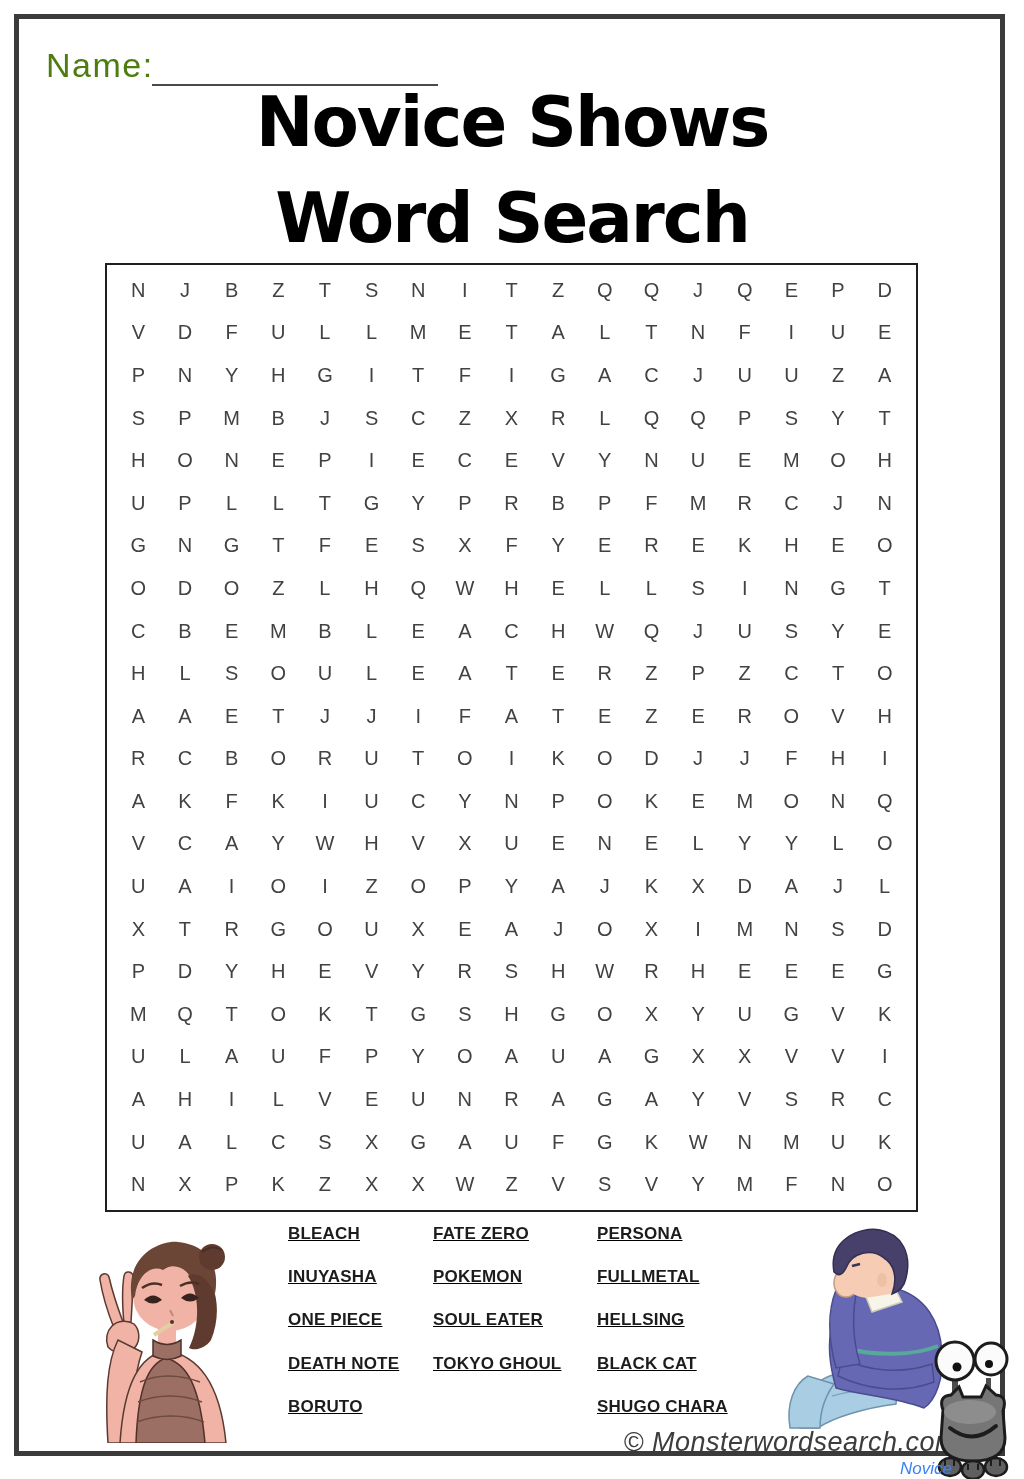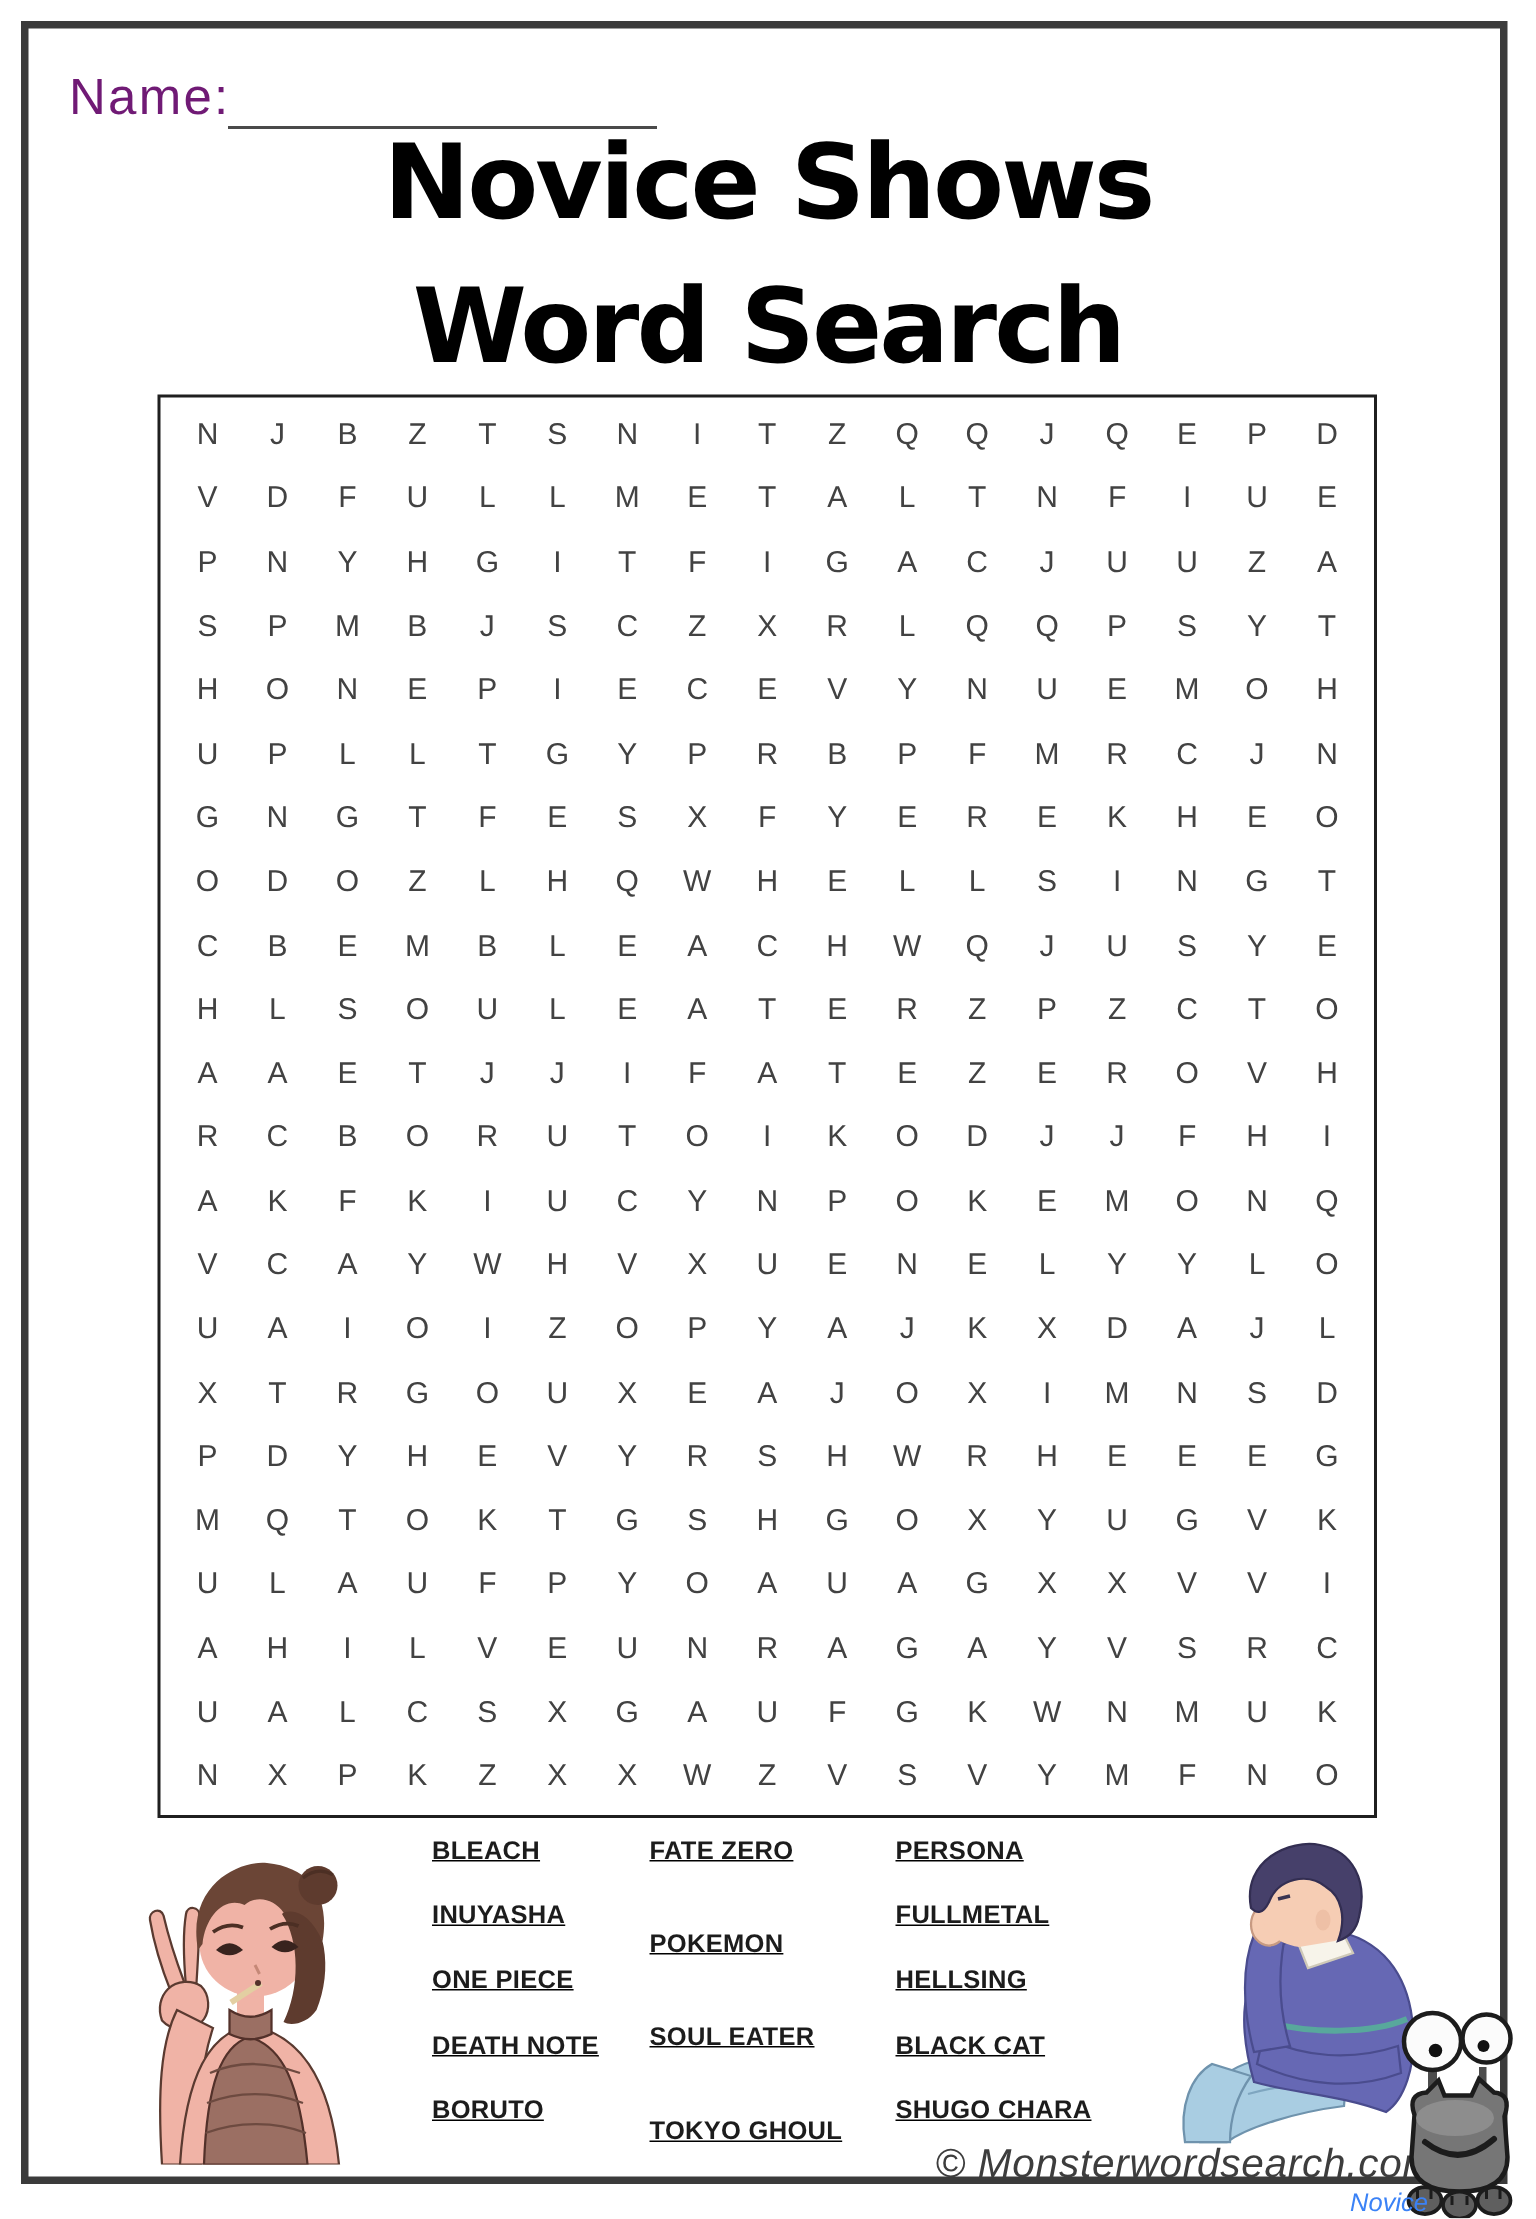--- a/index.html
+++ b/index.html
@@ -1,41 +1,41 @@
 <!DOCTYPE html>
 <html><head>
 <meta charset="utf-8">
 <style>
   html,body{margin:0;padding:0;background:#fff;}
   #page{position:relative;width:1024px;height:1479px;background:#fff;overflow:hidden;
         font-family:"Liberation Sans",sans-serif;}
   #frame{position:absolute;left:14px;top:14px;width:991px;height:1442px;
          border:5px solid #3b3b3b;box-sizing:border-box;}
   
-  .name-label{position:absolute;left:46px;top:46px;font-size:34px;color:#701a75;
+  .name-label{position:absolute;left:46px;top:46px;font-size:34px;color:#4d7c0f;
               letter-spacing:1.5px;}
   .name-underline{position:absolute;left:152px;top:84px;width:286px;height:2px;background:#4a4a4a;}
   
   .title{position:absolute;left:0;width:1024px;text-align:center;color:#000;
          font-family:"DejaVu Sans",sans-serif;font-weight:bold;font-size:69px;
          letter-spacing:-2px;line-height:1;}
   .title.l1{top:88px;}
   .title.l2{top:184px;}
   
   .grid-box{position:absolute;left:105px;top:263px;width:813px;height:949px;
             border:2px solid #1f1f1f;box-sizing:border-box;
             display:grid;grid-template-columns:repeat(17,1fr);grid-template-rows:repeat(22,1fr);
             padding:4px 8px;}
   .cell{display:flex;align-items:center;justify-content:center;
         font-size:20px;color:#424242;letter-spacing:0;}
   
   .words{position:absolute;left:288px;top:1224px;display:flex;text-decoration:underline;}
   .word-col{display:flex;flex-direction:column;}
   .word-col.c0{width:145px;}
-  .word-col.c1{width:164px;gap:19px;}
+  .word-col.c1{width:164px;}
   .word-col.c2{width:170px;}
   .word{height:43.2px;font-size:17px;font-weight:bold;color:#1c1c1c;letter-spacing:.2px;}
   
   .credit{position:absolute;right:66px;top:1427px;font-size:27px;font-style:italic;
           color:#3d3d3d;letter-spacing:.5px;z-index:2;}
   .novice{position:absolute;right:72px;top:1459px;font-size:17px;font-style:italic;color:#3b82f6;z-index:4;}
   .illus{position:absolute;}
   #girl{left:78px;top:1230px;width:176px;height:213px;}
   #boy{left:772px;top:1226px;width:198px;height:207px;}
   #monster{left:928px;top:1338px;width:90px;height:141px;z-index:3;}

